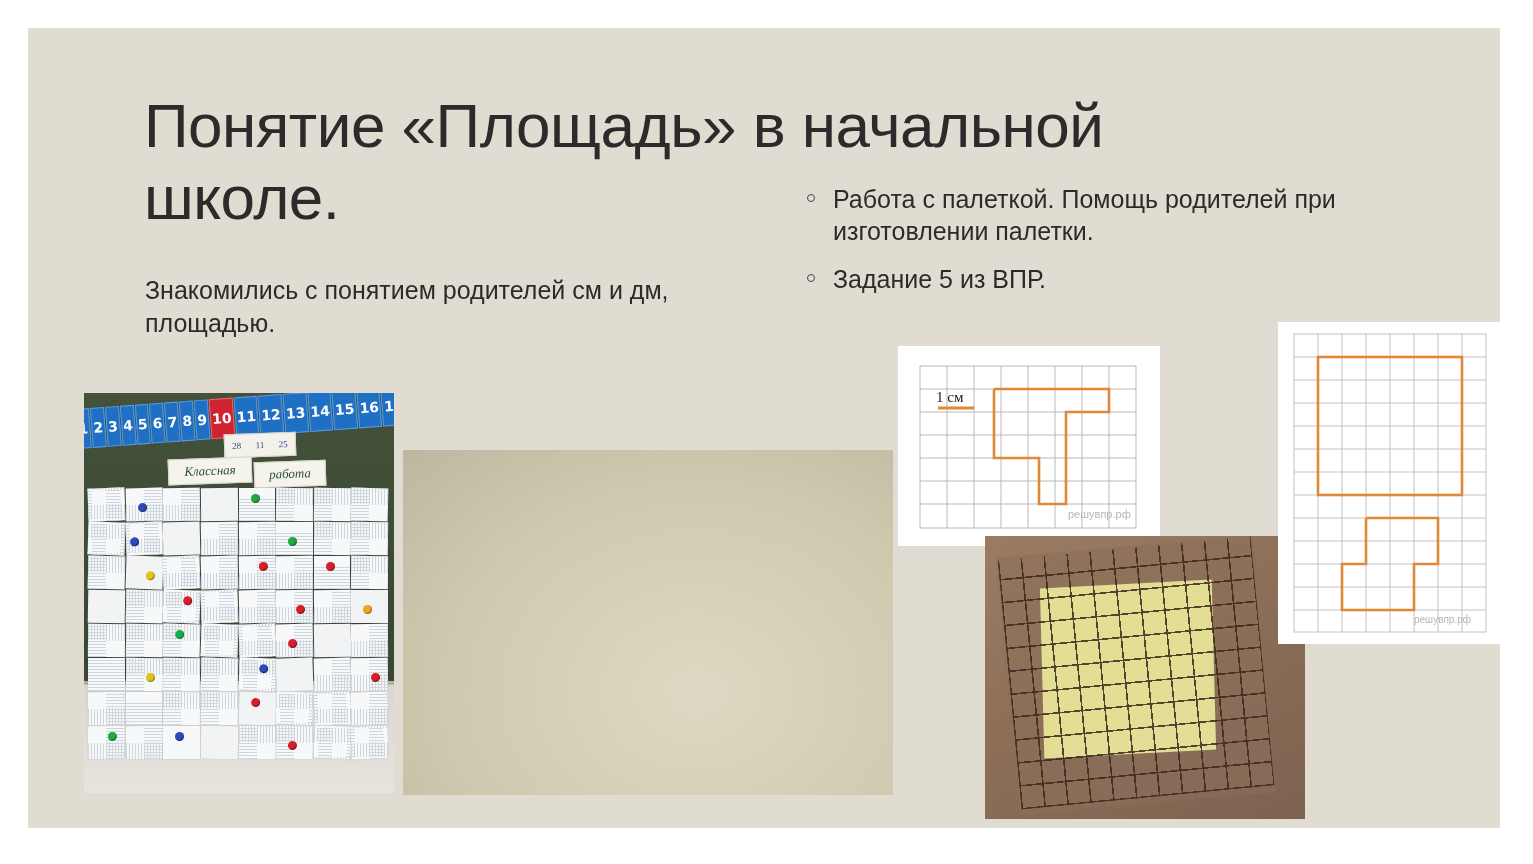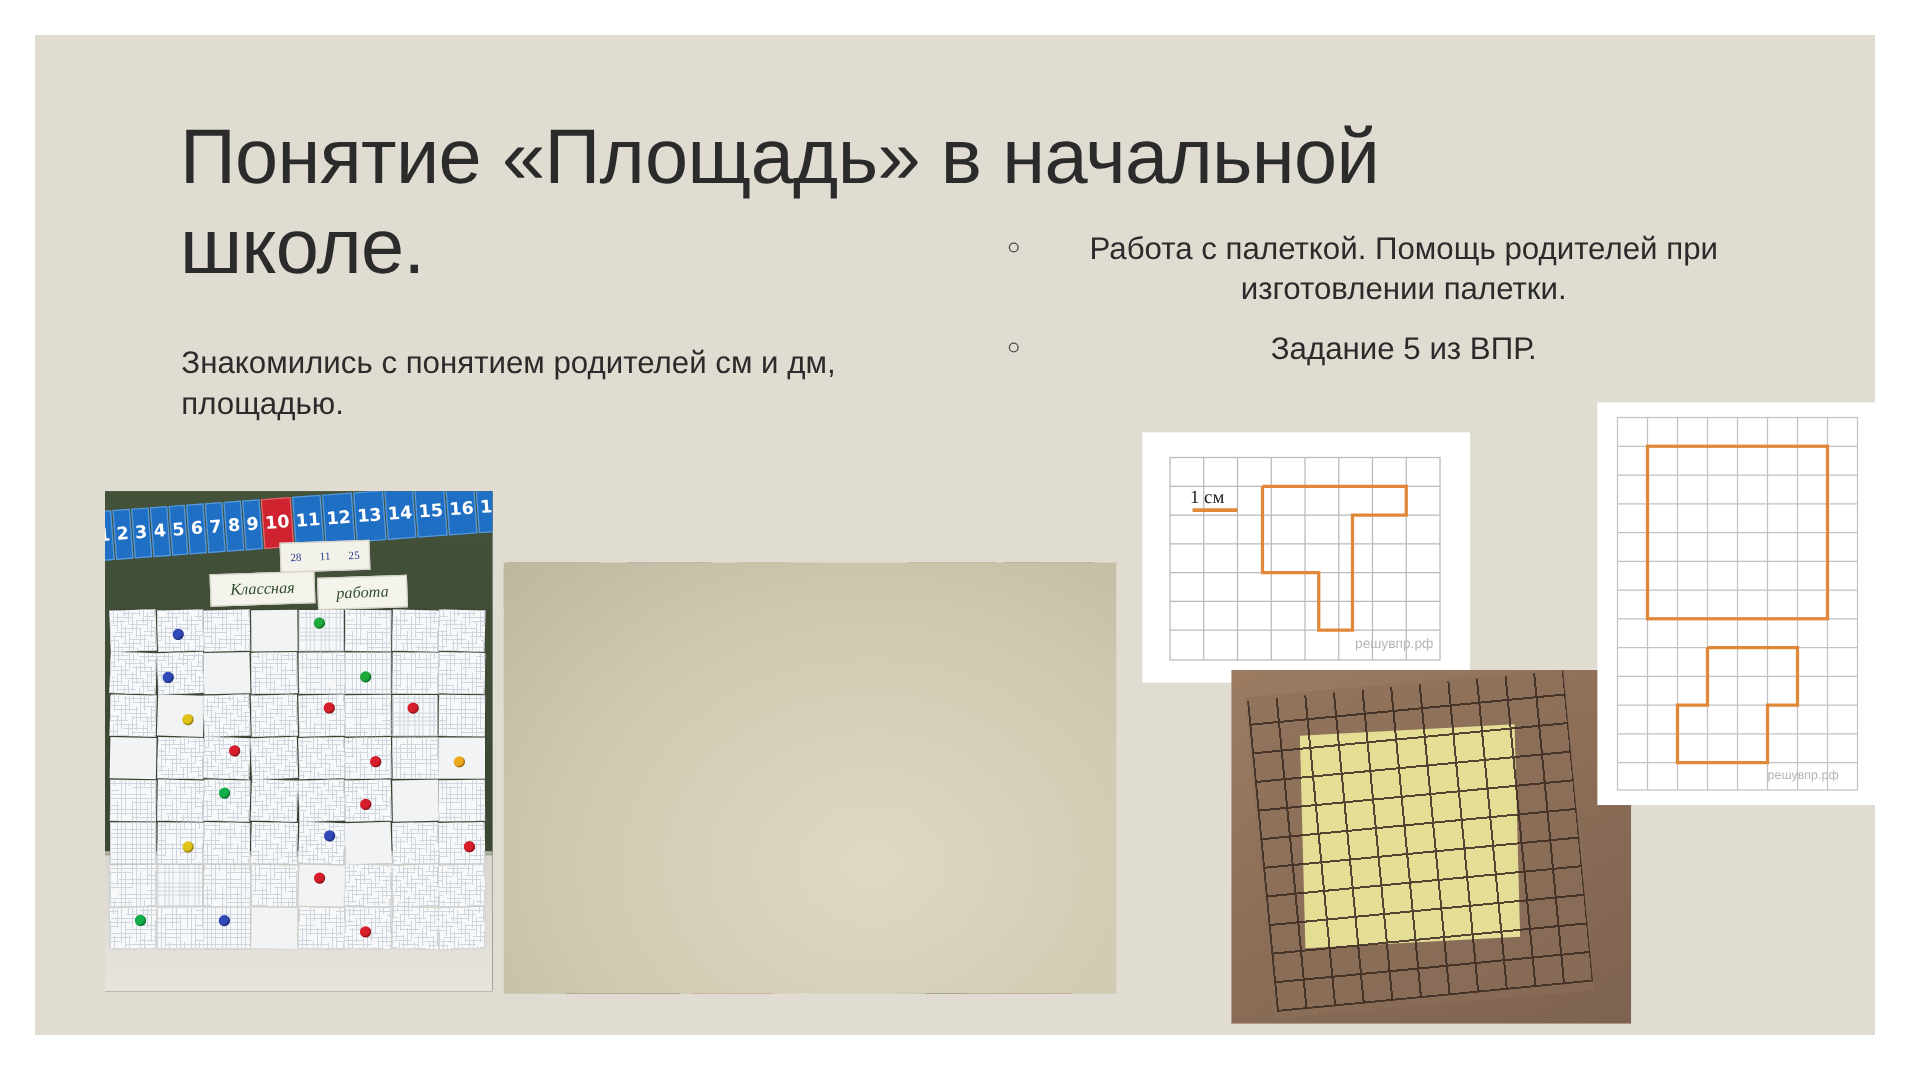--- a/index.html
+++ b/index.html
@@ -27,21 +27,21 @@
   .subtext{
     position:absolute;left:117px;top:246px;width:580px;
     font-size:25px;line-height:1.32;color:#2b2b2b;
   }
 
   
   .bullets{
     position:absolute;left:775px;top:155px;width:610px;
     font-size:25px;line-height:1.28;color:#2b2b2b;
   }
-  .bullet{position:relative;padding-left:30px;margin-bottom:16px;text-align:center;}
+  .bullet{position:relative;padding-left:30px;margin-bottom:16px;}
   .bullet .dot{
     position:absolute;left:4px;top:11px;
     width:8px;height:8px;border:1.6px solid #4a4a4a;border-radius:50%;
     box-sizing:border-box;
   }
 
   
   .photo-board{
     position:absolute;left:56px;top:365px;width:310px;height:400px;
     overflow:hidden;background:#3c4a33;
@@ -77,21 +77,21 @@
   
   .photo-kids{
     position:absolute;left:375px;top:422px;width:490px;height:345px;
     overflow:hidden;background:#cfcbb8;
   }
   .pk-floor{position:absolute;inset:0;background:
      radial-gradient(ellipse at 60% 70%,#ded9c2 0%,#cfc9b0 60%,#bdb79f 100%);}
 
   
   .ws1{position:absolute;left:870px;top:318px;width:262px;height:200px;background:#ffffff;
-       box-shadow:0 0 0 0 rgba(0,0,0,0);margin-left:16px;}
+       box-shadow:0 0 0 0 rgba(0,0,0,0);}
   .ws1 svg,.ws2 svg{display:block;}
 
   
   .photo-palette{position:absolute;left:957px;top:508px;width:320px;height:283px;overflow:hidden;}
   .pp-bg{position:absolute;inset:0;background:linear-gradient(150deg,#9b7c63 0%,#8d6f58 45%,#7d6250 100%);}
   .pp-card{position:absolute;left:22px;top:10px;width:258px;height:258px;
      background:rgba(140,112,90,.55);transform:rotate(-5deg);}
   .pp-yellow{position:absolute;left:57px;top:48px;width:172px;height:170px;
      background:#ece79a;transform:rotate(-3deg) skewX(-1.5deg);opacity:.92;}
   .pp-grid{position:absolute;left:24px;top:12px;width:254px;height:250px;transform:rotate(-5.5deg);

